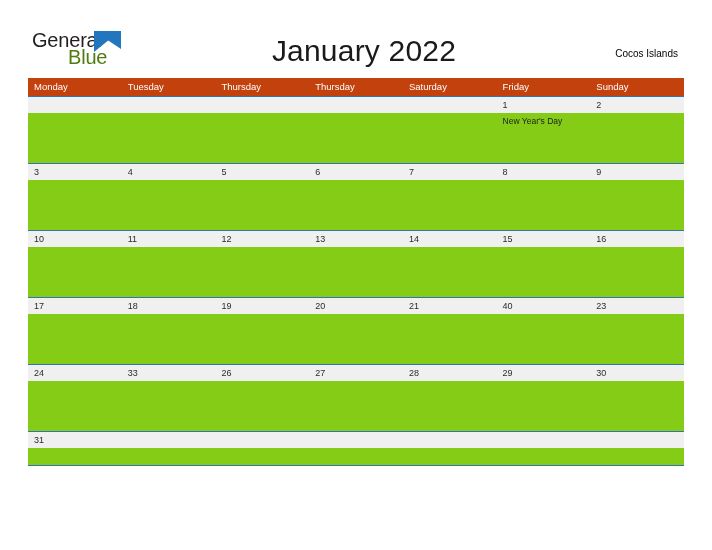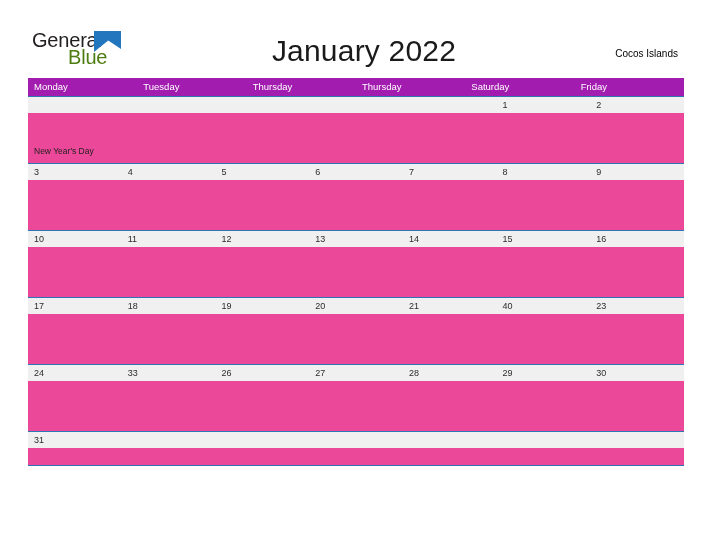--- a/index.html
+++ b/index.html
@@ -97,21 +97,21 @@
     position: absolute;
     left: 28px;
     top: 78px;
     width: 656px;
   }
 
   .weekday-row {
     display: flex;
     width: 656px;
     height: 18px;
-    background: #a21caf;
+    background: #c2410c;
   }
   .weekday-cell {
     flex: 1 1 0;
     color: #ffffff;
     font-size: 9.5px;
     line-height: 18px;
     padding-left: 6px;
     box-sizing: border-box;
     white-space: nowrap;
     overflow: hidden;
@@ -140,22 +140,21 @@
     line-height: 16px;
     color: #2b2b2b;
     padding-left: 6px;
     box-sizing: border-box;
   }
 
   .event-band {
     display: flex;
     width: 656px;
     height: 50px;
-    background: #ec4899;
-    flex-direction: column;
+    background: #84cc16;
   }
   .event-cell {
     flex: 1 1 0;
     padding: 3px 4px 0 6px;
     box-sizing: border-box;
   }
   .event-text {
     font-size: 8.5px;
     line-height: 11px;
     color: #1f1f1f;
@@ -202,20 +201,21 @@
 
   <div class="calendar">
 
     <div class="weekday-row">
       <div class="weekday-cell">Monday</div>
       <div class="weekday-cell">Tuesday</div>
       <div class="weekday-cell">Thursday</div>
       <div class="weekday-cell">Thursday</div>
       <div class="weekday-cell">Saturday</div>
       <div class="weekday-cell">Friday</div>
+      <div class="weekday-cell">Sunday</div>
     </div>
 
     <div class="week-row">
       <div class="date-band">
         <div class="date-cell"></div>
         <div class="date-cell"></div>
         <div class="date-cell"></div>
         <div class="date-cell"></div>
         <div class="date-cell"></div>
         <div class="date-cell">1</div>

